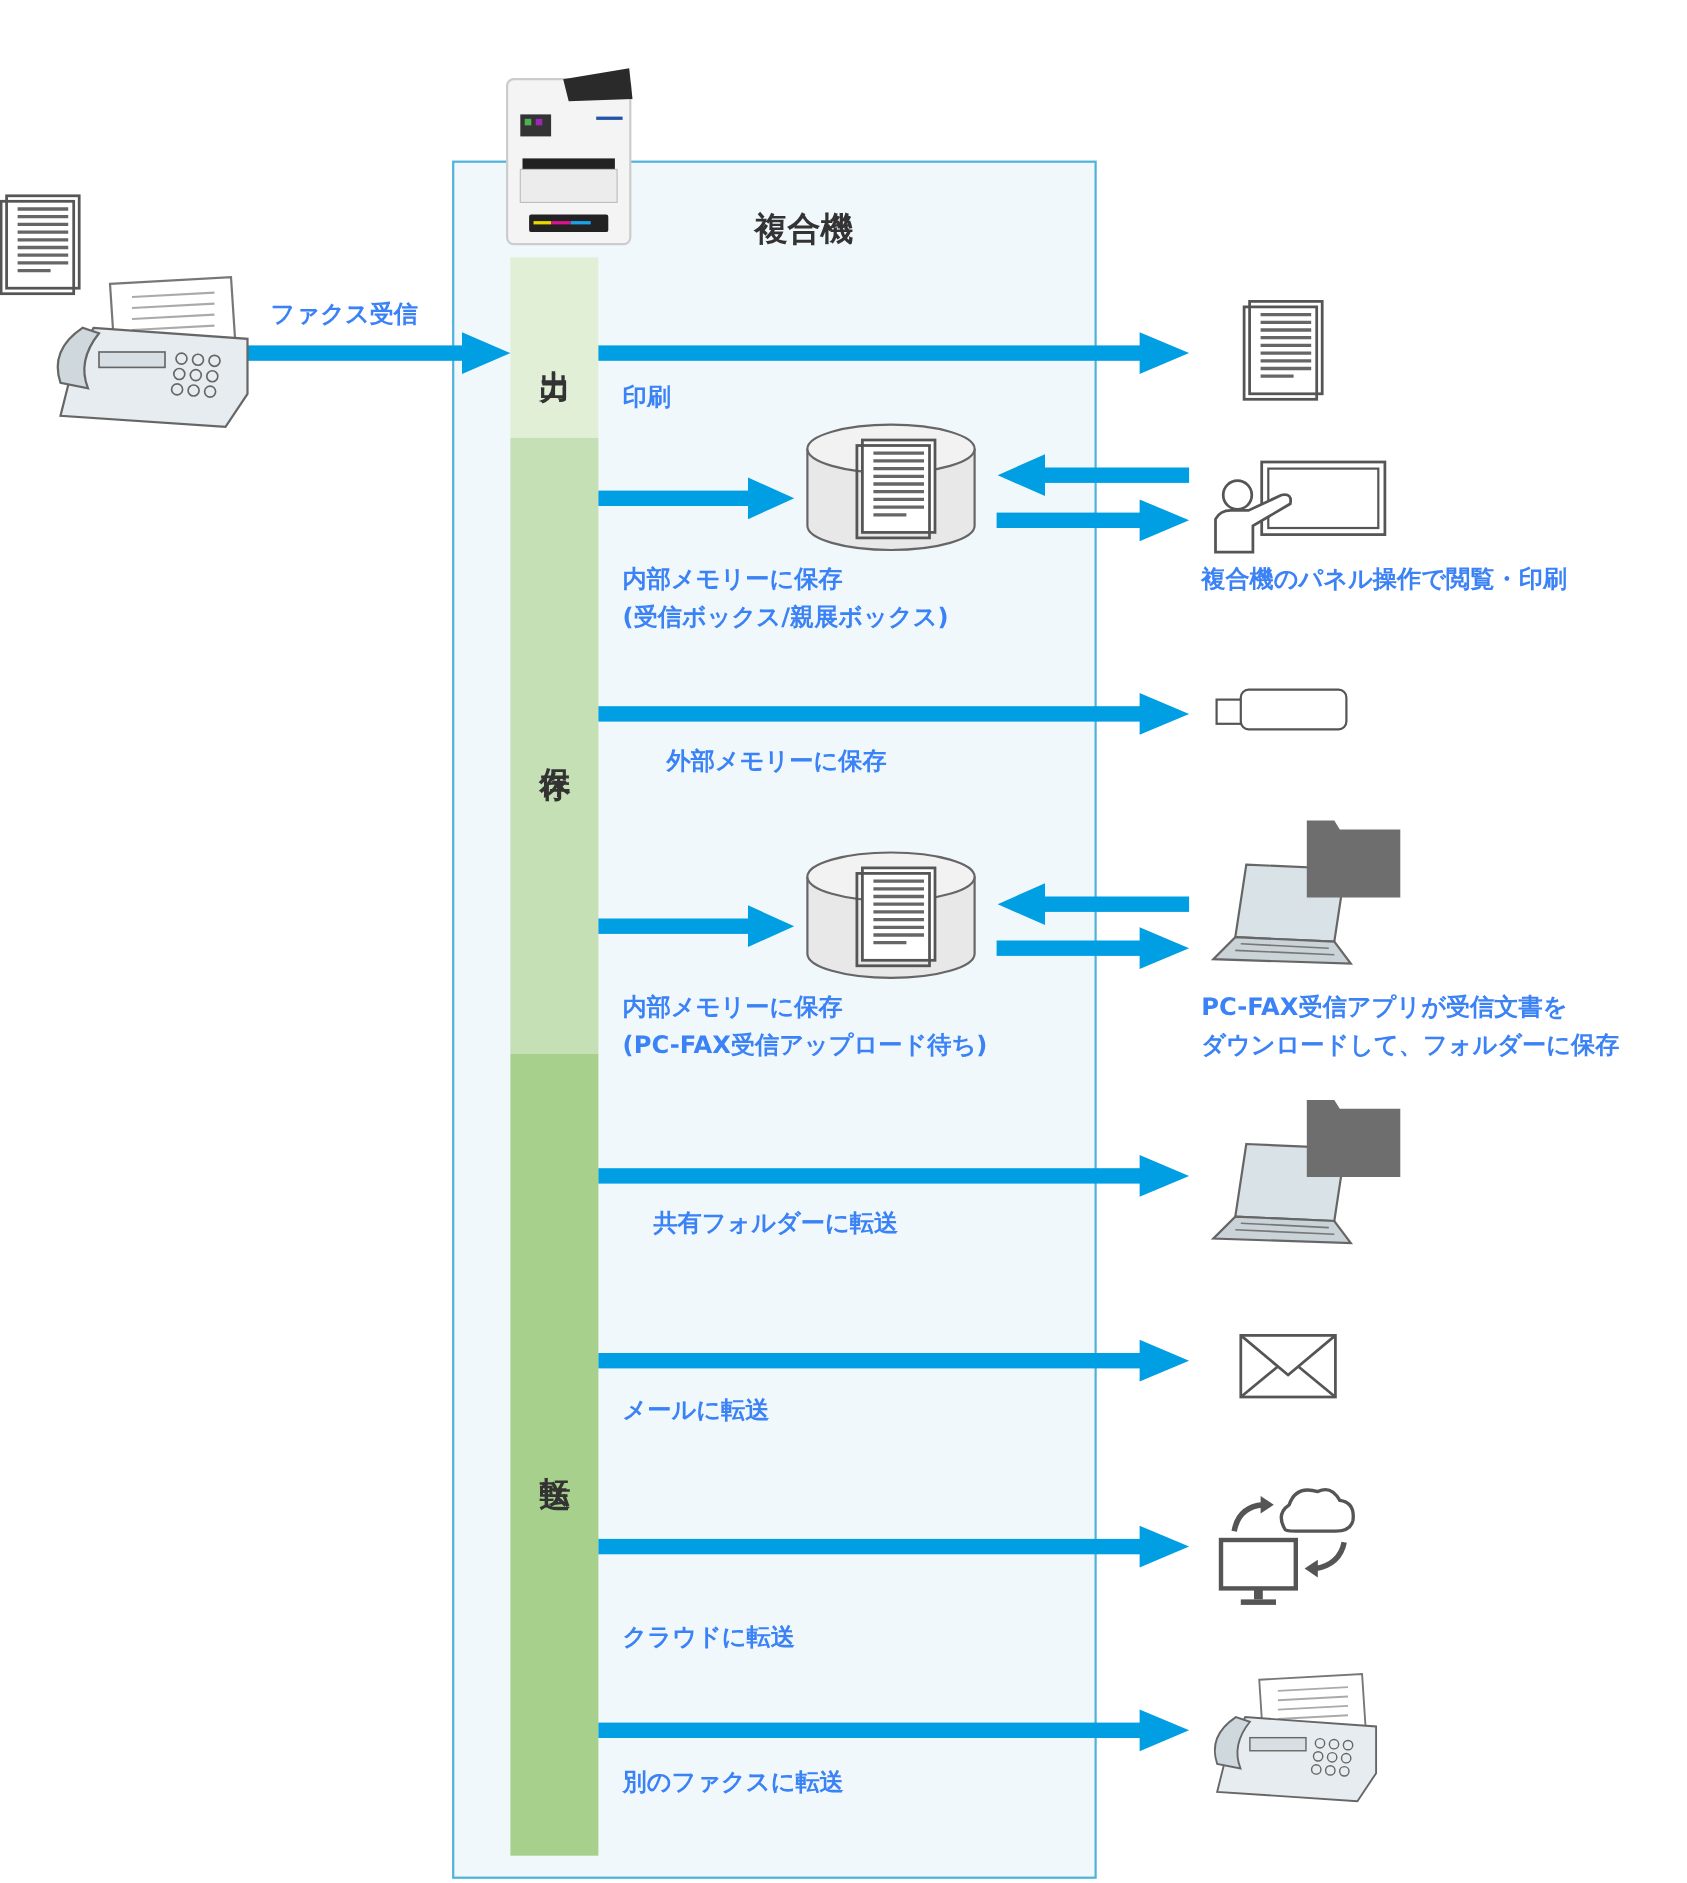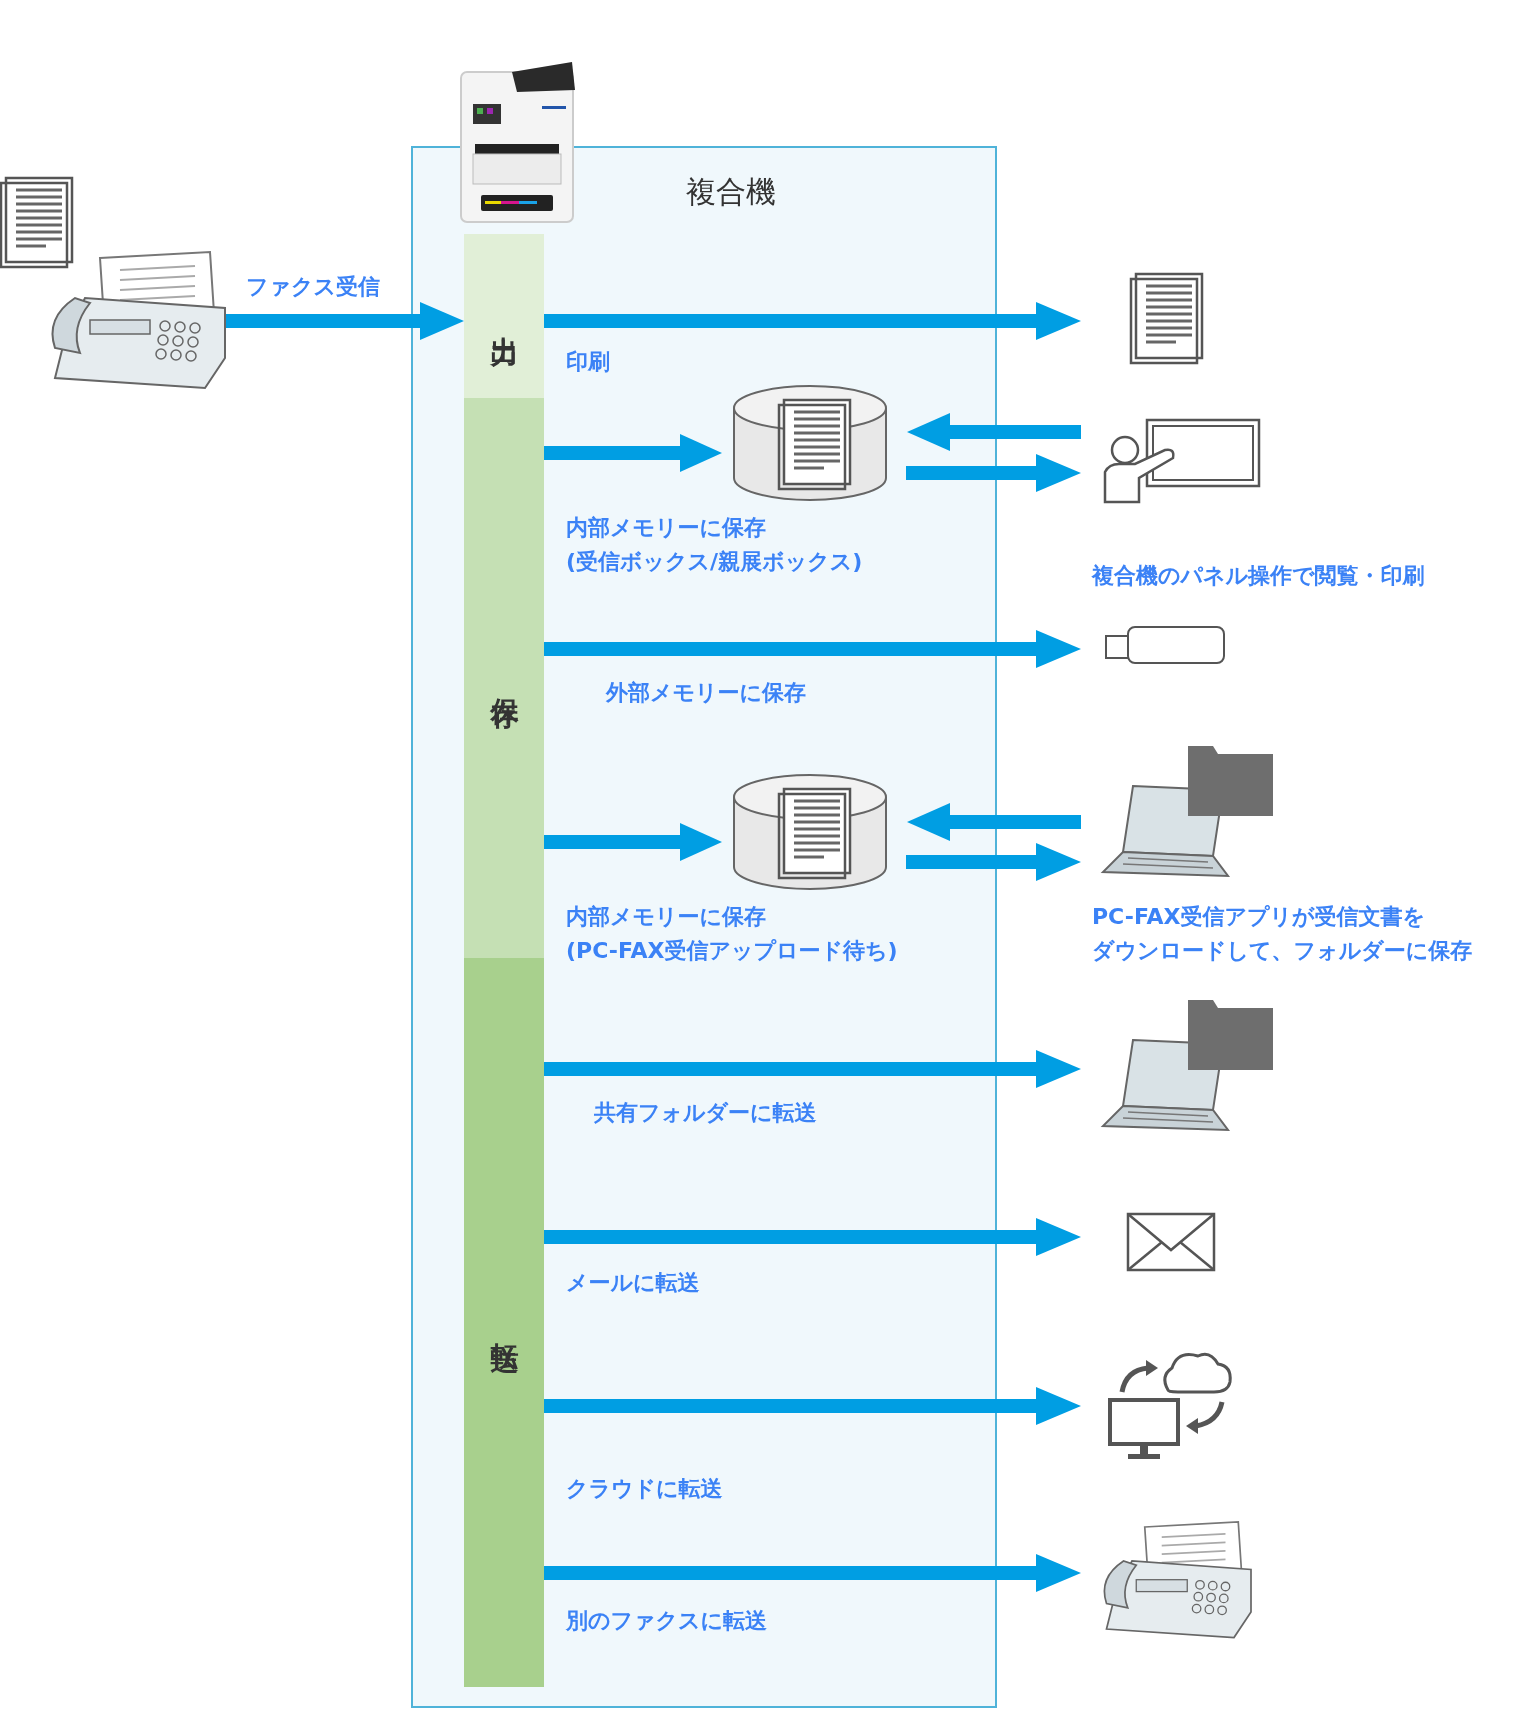--- a/index.html
+++ b/index.html
@@ -7,21 +7,21 @@
          font-family:"DejaVu Sans", "Liberation Sans", sans-serif; color:#333; }
   .abs { position:absolute; }
   .mfp-box { left:411px; top:146px; width:586px; height:1562px; background:#f0f8fc;
              border:2px solid #4fb3d9; box-sizing:border-box; }
   .seg { position:absolute; left:464px; width:80px; display:flex; align-items:center; justify-content:center; }
   .seg span { writing-mode:vertical-rl; text-orientation:upright; font-size:28px; font-weight:bold; color:#333; letter-spacing:2px; }
   .seg-out { top:234px; height:164px; background:#e1efd7; }
   .seg-save { top:398px; height:560px; background:#c5e0b4; }
   .seg-fwd { top:958px; height:729px; background:#a8d08d; }
   .lbl { position:absolute; font-size:22px; font-weight:bold; color:#3b82f6; line-height:34px; white-space:pre; }
-  .title { position:absolute; left:686px; top:172px; font-size:30px; font-weight:normal; color:#333; }
+  .title { position:absolute; left:686px; top:188px; font-size:30px; font-weight:bold; color:#333; }
   svg.overlay { position:absolute; left:0; top:0; }
 </style>
 </head>
 <body>
 
 <div class="abs mfp-box"></div>
 
 <div class="seg seg-out">
     <span>出力</span>
   </div>
@@ -31,21 +31,21 @@
 <div class="seg seg-fwd">
     <span>転送</span>
   </div>
 
 <div class="title">複合機</div>
 <div class="lbl" style="left:246px;top:270px;">ファクス受信</div>
 
 <div class="lbl" style="left:566px;top:345px;">印刷</div>
 <div class="lbl" style="left:566px;top:511px;">内部メモリーに保存
 (受信ボックス/親展ボックス)</div>
-<div class="lbl" style="left:1092px;top:511px;margin-top:48px;">複合機のパネル操作で閲覧・印刷</div>
+<div class="lbl" style="left:1092px;top:511px;">複合機のパネル操作で閲覧・印刷</div>
 <div class="lbl" style="left:566px;top:676px;margin-left:40px;">外部メモリーに保存</div>
 <div class="lbl" style="left:566px;top:900px;">内部メモリーに保存
 (PC-FAX受信アップロード待ち)</div>
 <div class="lbl" style="left:1092px;top:900px;">PC-FAX受信アプリが受信文書を
 ダウンロードして、フォルダーに保存</div>
 <div class="lbl" style="left:566px;top:1096px;margin-left:28px;">共有フォルダーに転送</div>
 <div class="lbl" style="left:566px;top:1266px;">メールに転送</div>
 <div class="lbl" style="left:566px;top:1436px;margin-top:36px;">クラウドに転送</div>
 <div class="lbl" style="left:566px;top:1604px;">別のファクスに転送</div>
 

